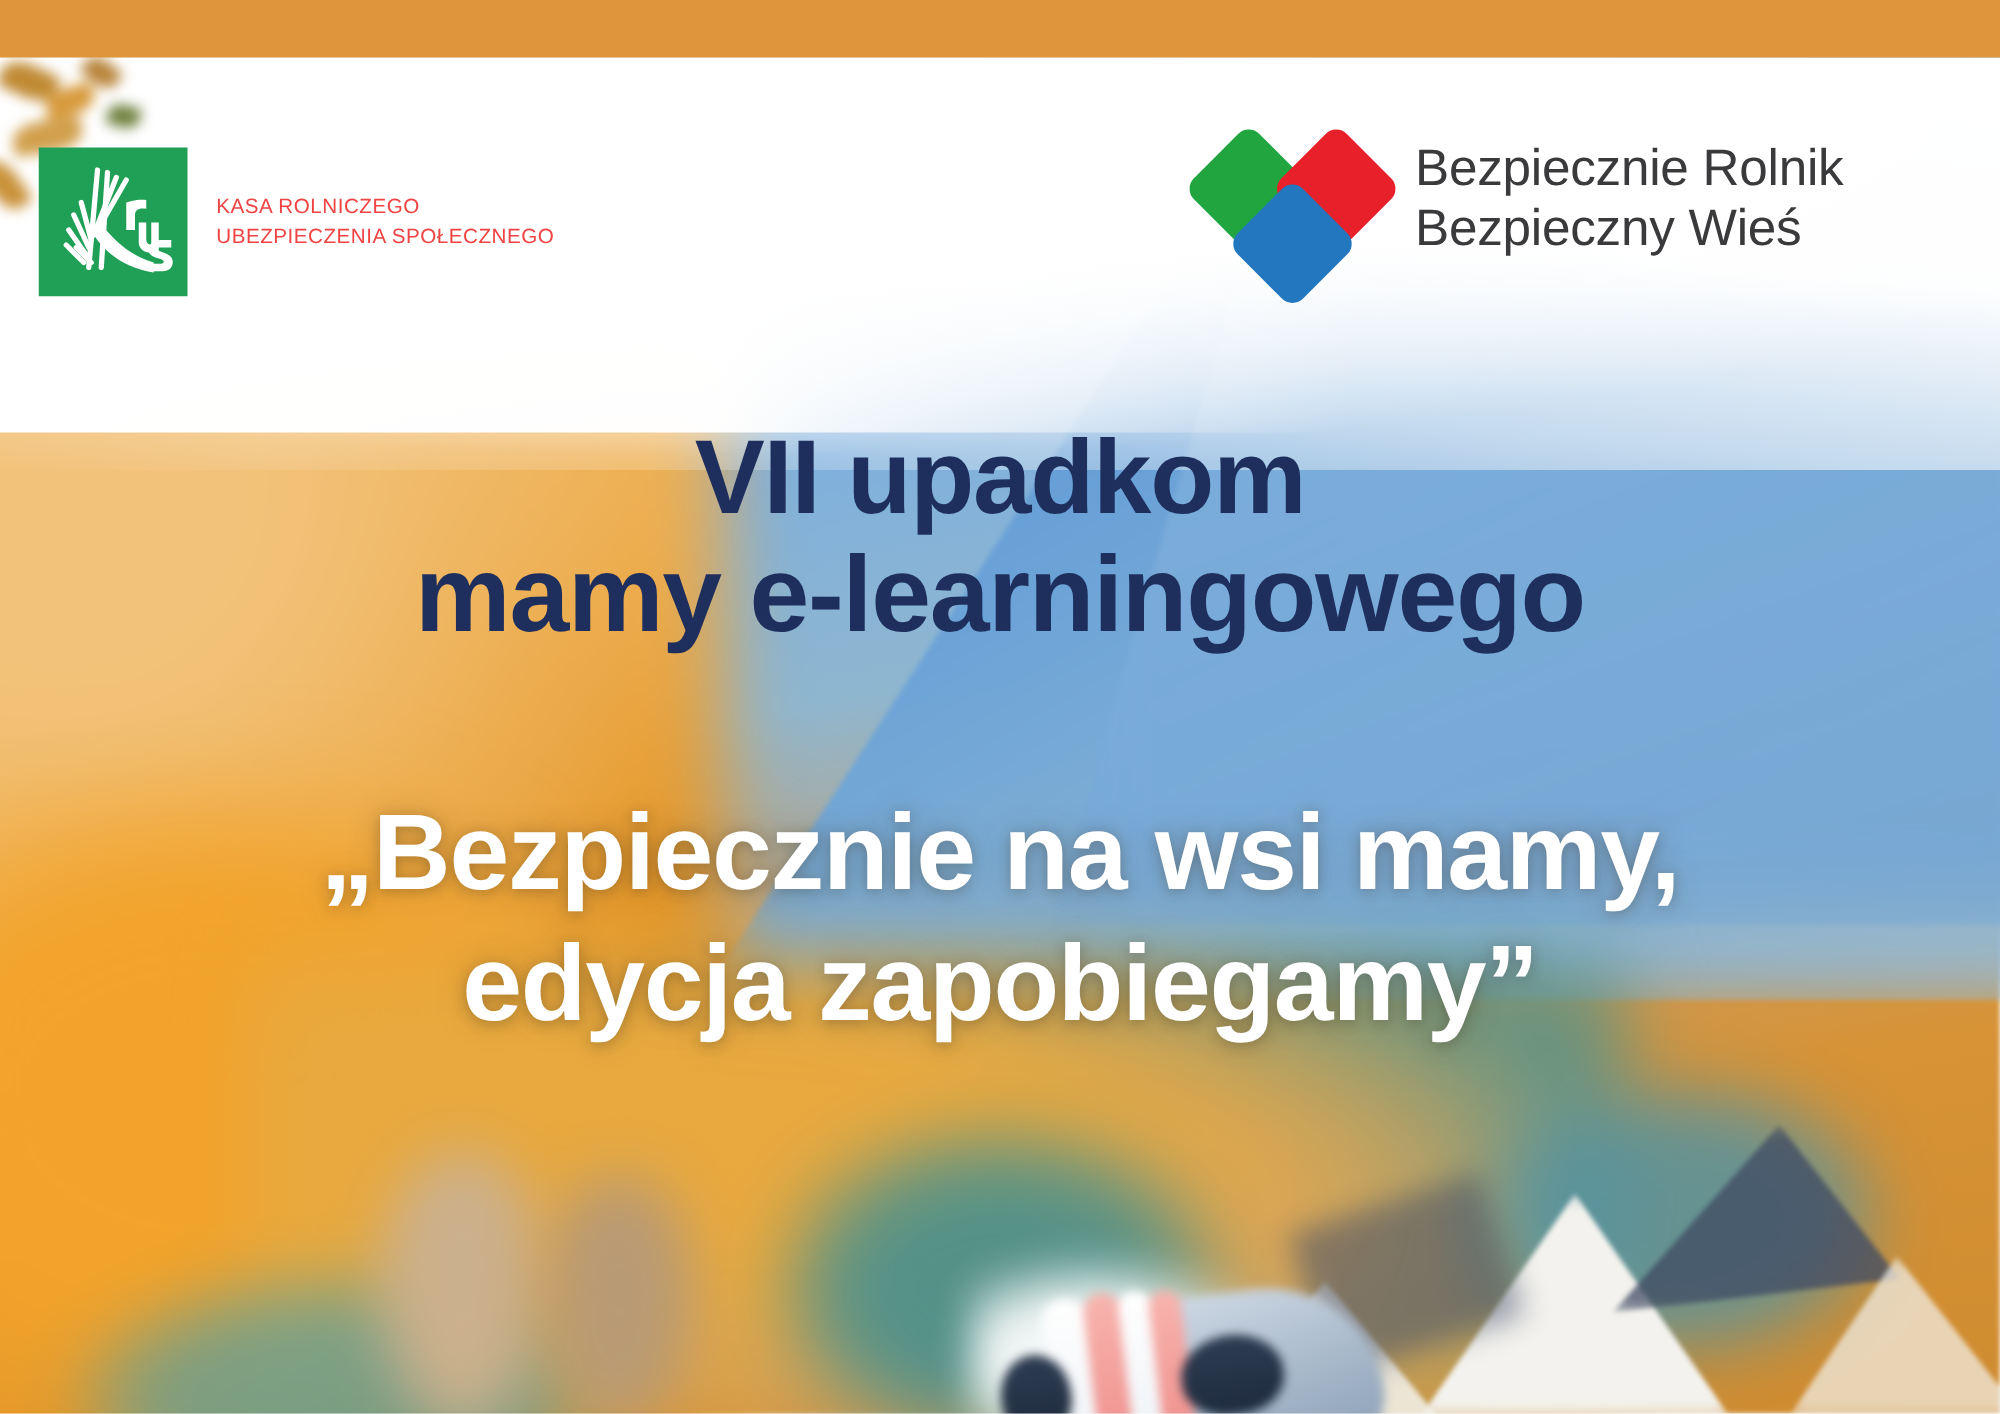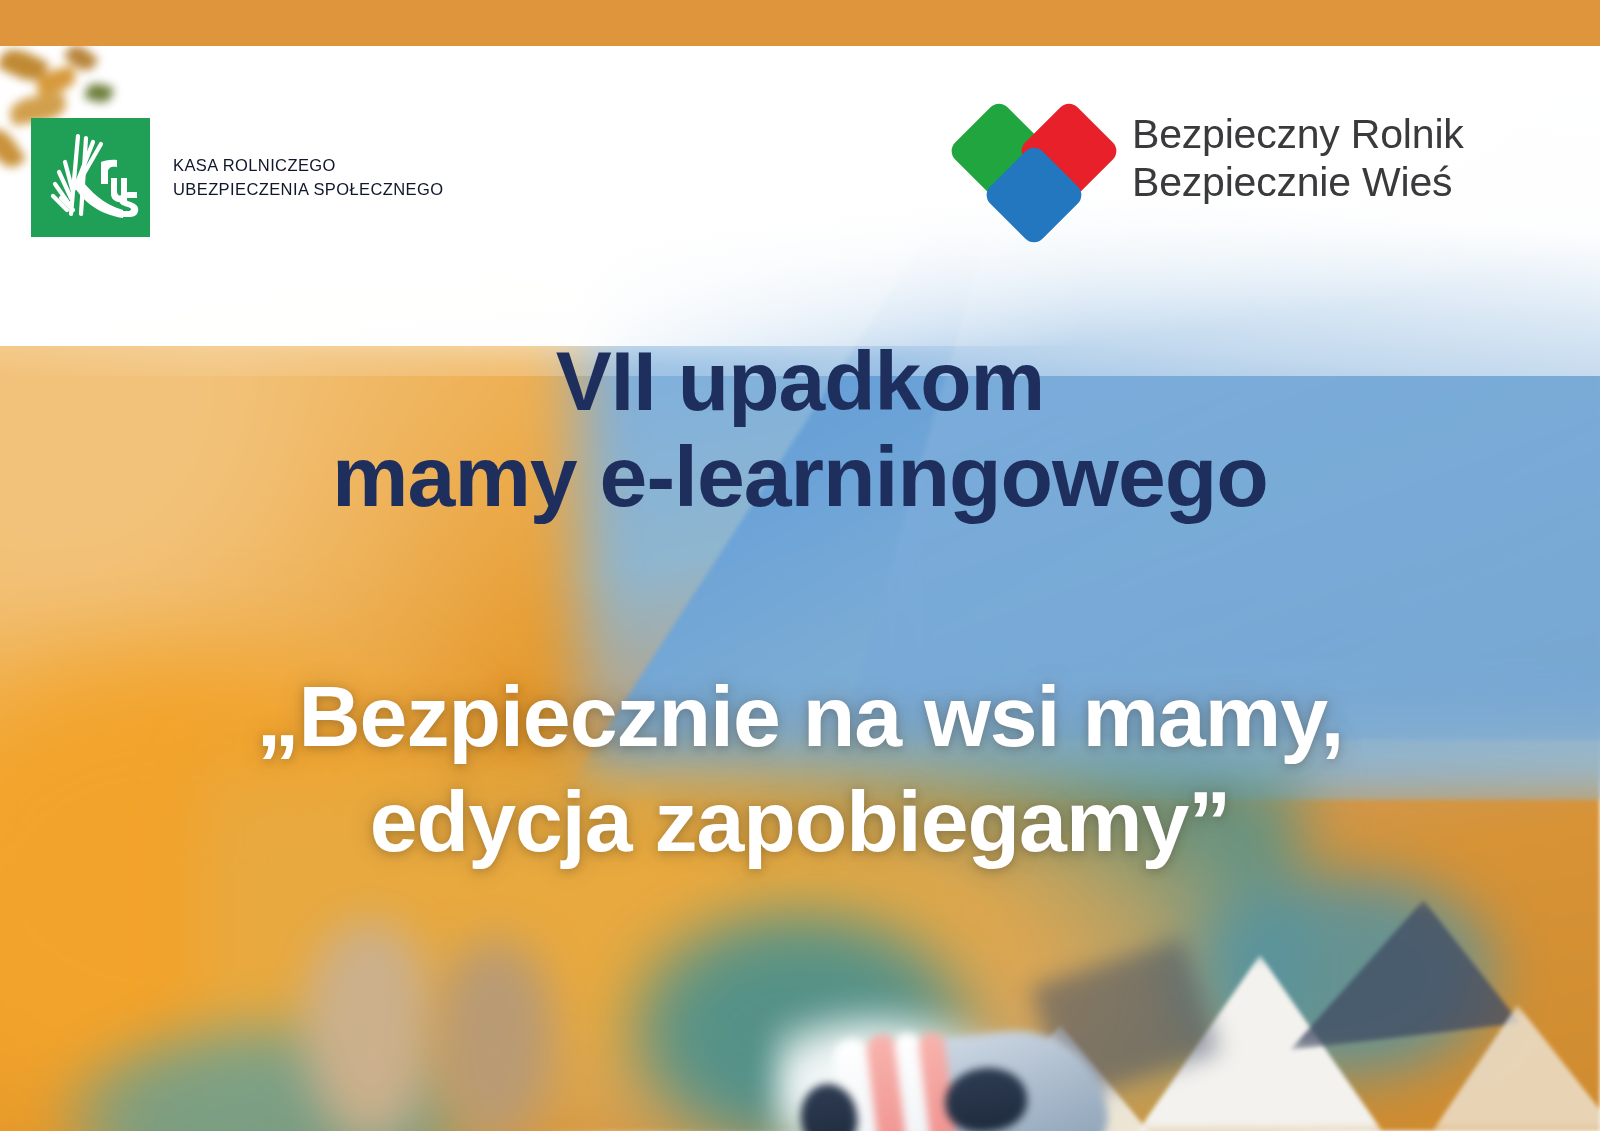--- a/index.html
+++ b/index.html
@@ -162,21 +162,21 @@
     position:absolute; left:31px; top:118px; z-index:30;
     display:flex; align-items:center; gap:23px;
   }
   #krus-mark {
     width:119px; height:119px;
     background:#20a056;
     position:relative; flex:none;
   }
   #krus-mark svg { position:absolute; left:0; top:0; }
   #krus-words {
-    color:#0f172a; font-size:16.5px; line-height:1.42;
+    color:#ef4444; font-size:16.5px; line-height:1.42;
     letter-spacing:.4px; font-weight:400; white-space:nowrap;
   }
 
   #brw-logo {
     position:absolute; left:962px; top:112px; z-index:30;
     display:flex; align-items:flex-start; gap:22px;
   }
   #brw-marks { position:relative; width:148px; height:120px; flex:none; }
   .dmd {
     position:absolute; width:74px; height:74px; border-radius:12px;
@@ -194,21 +194,21 @@
     text-align:center;
     color:#1e2f5e;
     font-weight:700;
     font-size:84px;
     line-height:1.12;
     letter-spacing:-1px;
   }
   #headline .l2 { display:block; font-size:86px; }
 
   #quote {
-    position:absolute; left:0; top:664px; width:1600px; z-index:28;
+    position:absolute; left:0; top:630px; width:1600px; z-index:28;
     text-align:center;
     color:#ffffff;
     font-weight:700;
     font-size:86px;
     line-height:1.22;
     letter-spacing:-1px;
     text-shadow:0 2px 10px rgba(60,50,30,.30), 0 0 26px rgba(80,60,30,.22);
   }
   #quote .q2 { display:block; }
 </style>
@@ -307,22 +307,22 @@
     </div>
   </div>
 
   <div id="brw-logo">
     <div id="brw-marks">
       <div class="dmd" style="left:0px; top:2px; background:#21a63f;"></div>
       <div class="dmd" style="left:70px; top:2px; background:#e8202a;"></div>
       <div class="dmd" style="left:35px; top:46px; background:#2277bf;"></div>
     </div>
     <div id="brw-words">
-      <div>Bezpieczny Rolnik</div>
-      <div>Bezpiecznie Wieś</div>
+      <div>Bezpiecznie Rolnik</div>
+      <div>Bezpieczny Wieś</div>
     </div>
   </div>
 
   <div id="headline">
     <span class="l1">VII upadkom</span>
     <span class="l2">mamy e-learningowego</span>
   </div>
 
   <div id="quote">
     <span class="q1">„Bezpiecznie na wsi mamy,</span>

